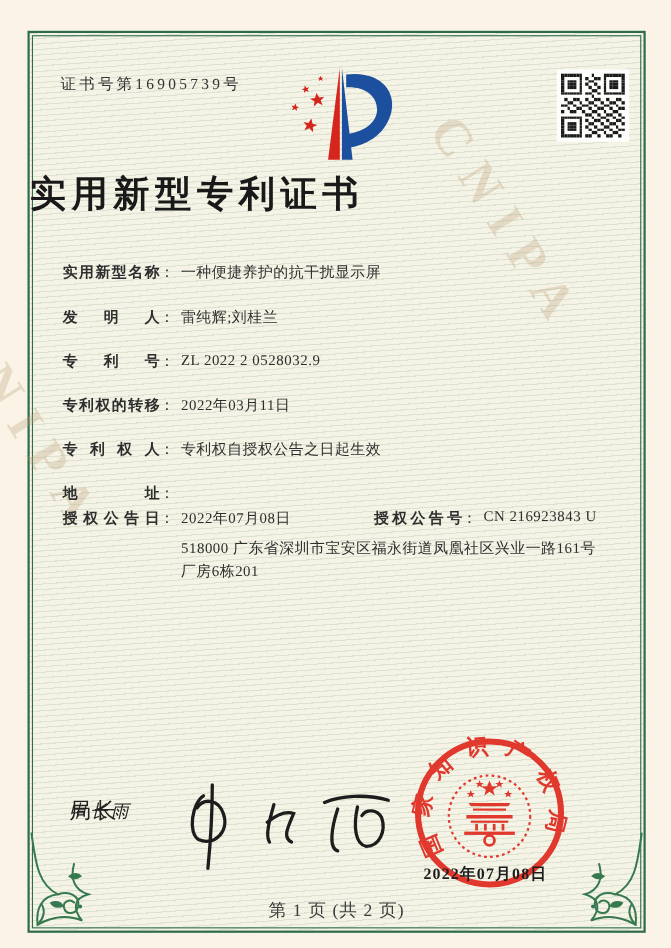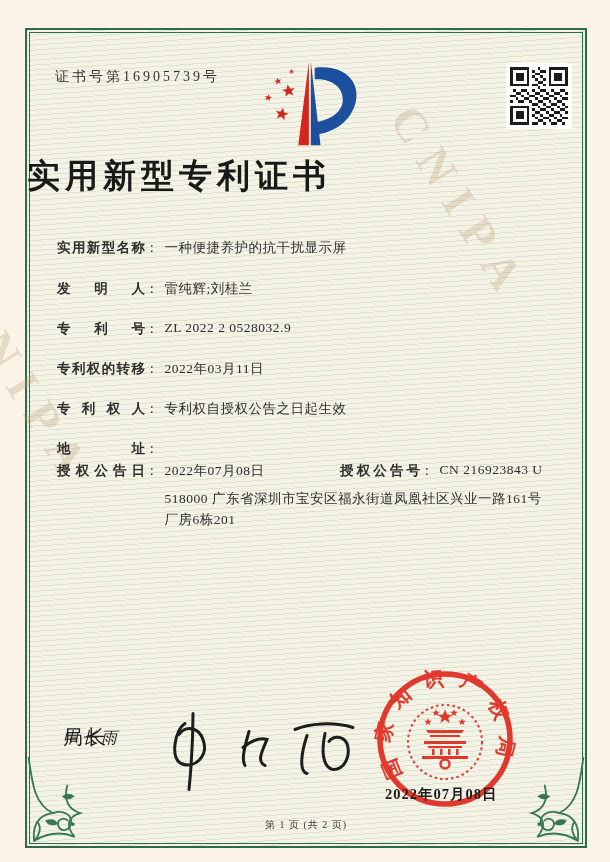--- a/index.html
+++ b/index.html
@@ -49,21 +49,21 @@
   .paras{position:absolute;left:26px;top:480px;width:506px;
       font-size:13.5px;line-height:19px;text-align:justify;color:#3a3a3a;font-style:italic;}
   .paras p{margin:0;text-indent:2em;}
   .signer-title{position:absolute;left:36px;top:694px;font-size:20px;letter-spacing:3px;color:#222;}
   .signer-name{position:absolute;left:36px;top:698px;font-size:16px;letter-spacing:3px;color:#222;font-style:italic;}
   .sign-svg{position:absolute;left:130px;top:678px;}
   .seal{position:absolute;left:345px;top:636px;opacity:.93;mix-blend-mode:multiply;}
   .seal-date{position:absolute;left:358px;top:755px;width:170px;font-size:14.5px;font-weight:bold;
       letter-spacing:1px;color:#1d1d1d;z-index:3;}
   .footer{position:absolute;left:0;top:788px;width:100%;text-align:center;
-      font-size:10px;letter-spacing:1px;color:#3c3c3c;}
+      font-size:16px;letter-spacing:1px;color:#3c3c3c;}
   .corner{position:absolute;width:92px;height:92px;pointer-events:none;}
   .corner.bl{left:-2px;bottom:-2px;}
   .corner.br{right:-2px;bottom:-2px;transform:scaleX(-1);}
   .hidden-defs{position:absolute;width:0;height:0;overflow:hidden;}
 </style>
 </head>
 <body>
 
 <svg class="hidden-defs" aria-hidden="true">
   <defs>

